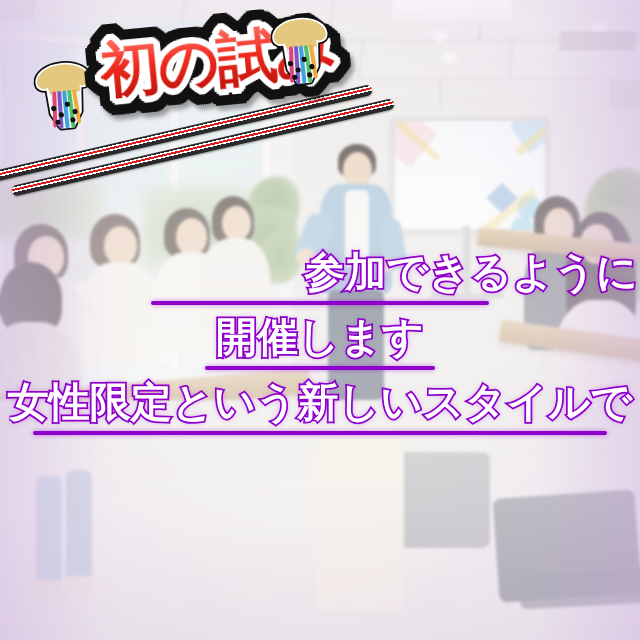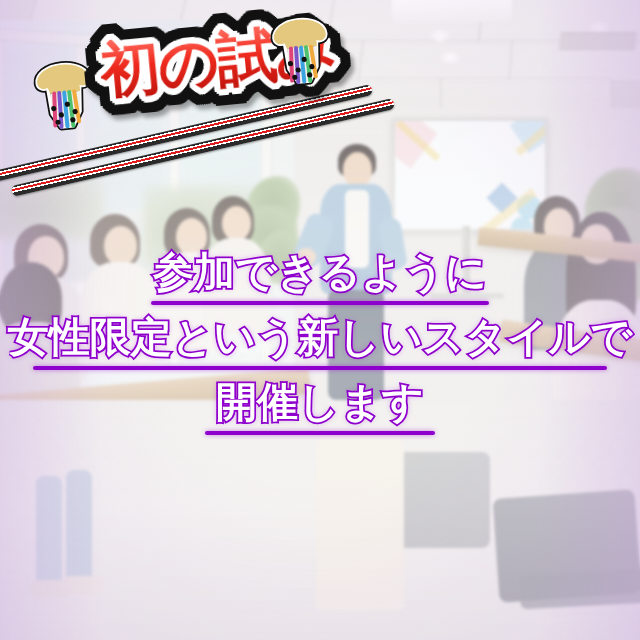--- a/index.html
+++ b/index.html
@@ -273,21 +273,21 @@
     margin: 2px auto 0 auto;
     background: #8e00cc;
     border-radius: 2px;
     box-shadow: 0 0 5px rgba(150,0,210,.5);
   }
 
   .l1 { font-size: 43px; }
   .l1 .underline { width: 552px; }
   .l2 { font-size: 41px; }
   .l2 .underline { width: 408px; }
-  .l3 { font-size: 41px; }
+  .l3 { font-size: 41px; text-align: right; }
   .l3 .underline { width: 338px; }
   .l4 { font-size: 41px; }
   .l4 .underline { width: 574px; }
   .l5 { font-size: 41px; }
   .l5 .underline { width: 230px; }
 
   .msg-line .txt::after {
     content: "";
   }
 </style>
@@ -493,23 +493,23 @@
         </g>
       </svg>
     </span>
   </div>
 
   <div class="message">
     <div class="msg-line l3">
       <span class="txt">参加できるように</span>
       <span class="underline"></span>
     </div>
+    <div class="msg-line l5">
+      <span class="txt">開催します</span>
+      <span class="underline"></span>
+    </div>
     <div class="msg-line l4">
       <span class="txt">女性限定という新しいスタイルで</span>
       <span class="underline"></span>
     </div>
-    <div class="msg-line l5">
-      <span class="txt">開催します</span>
-      <span class="underline"></span>
-    </div>
   </div>
 
 </div>
 
 </body></html>

